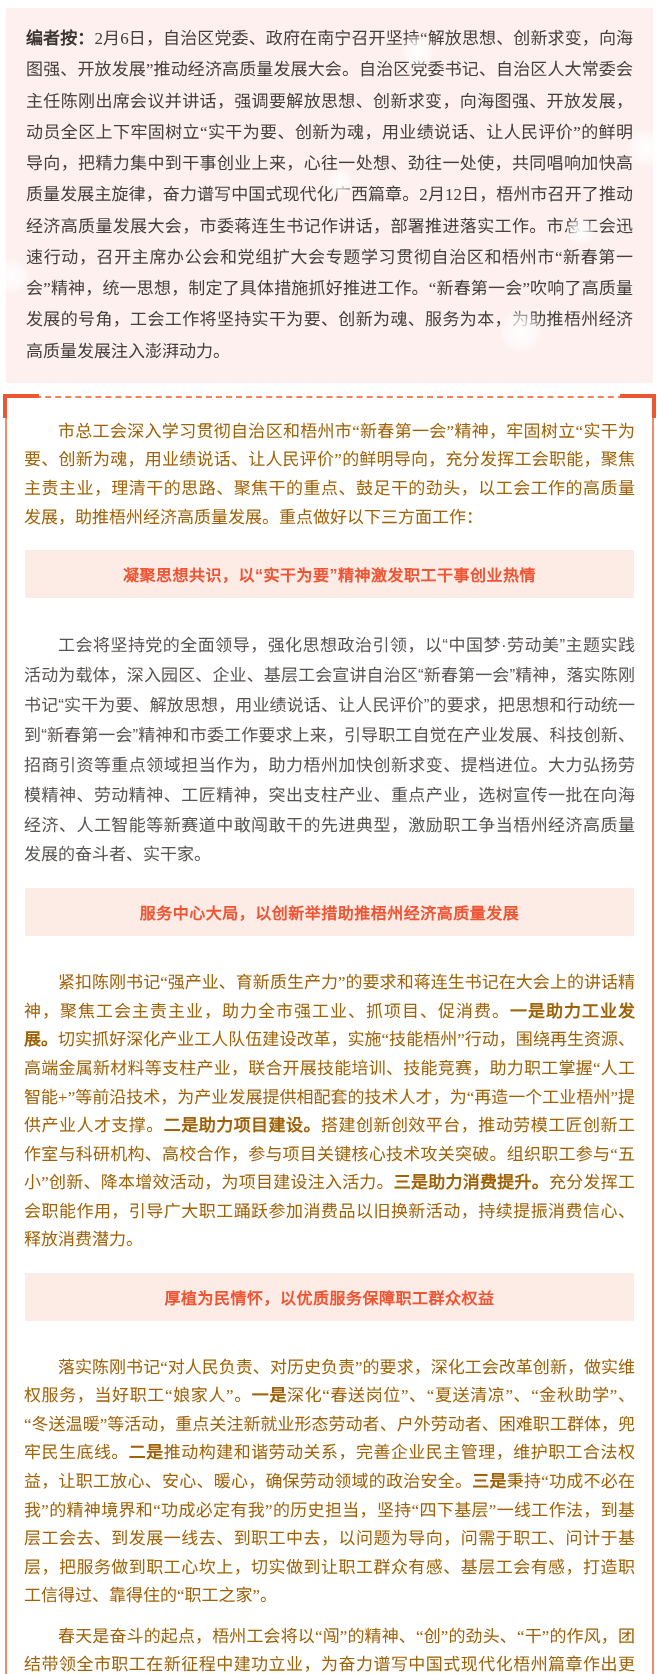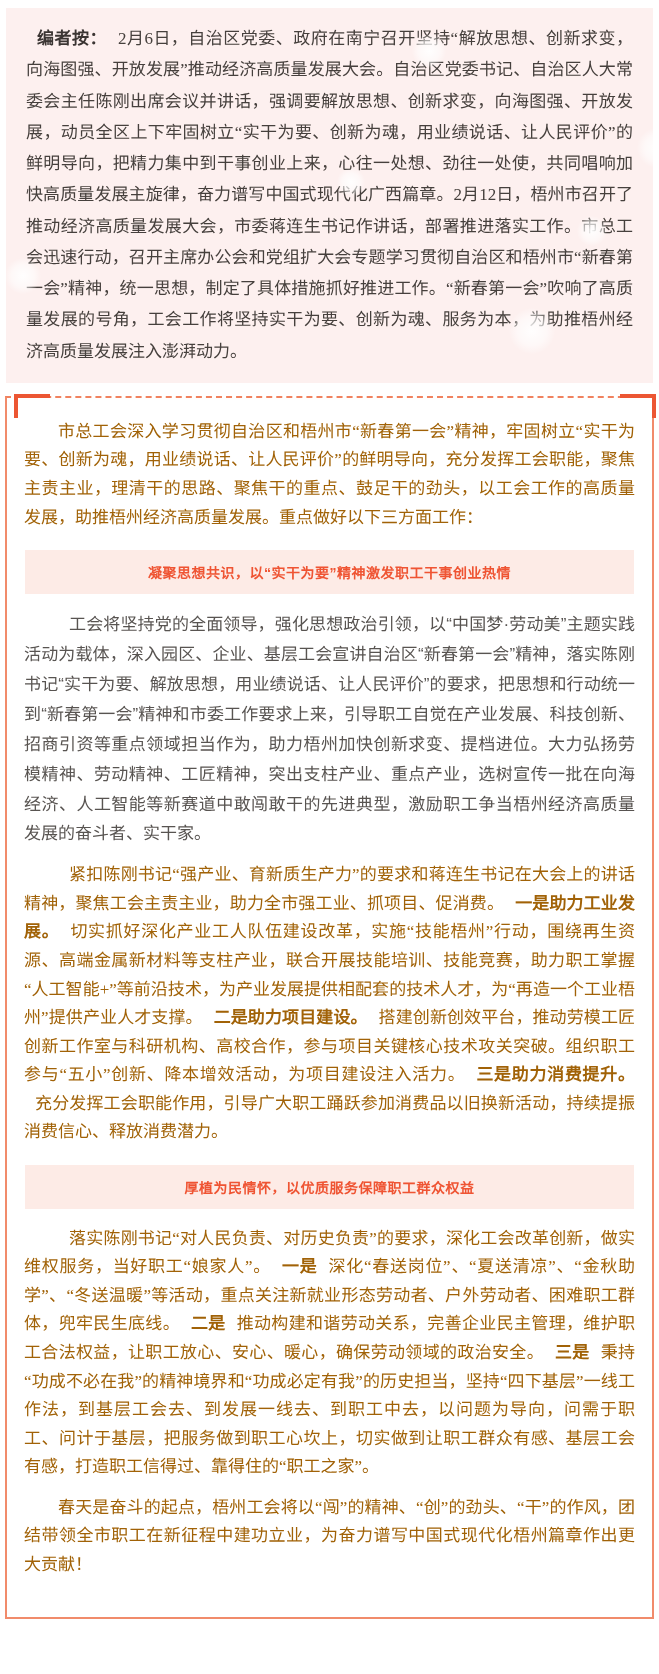--- a/index.html
+++ b/index.html
@@ -1,16 +1,16 @@
 <!DOCTYPE html>
 <html lang="zh-CN"><head>
 <meta charset="utf-8">
 <title>Article</title>
 <style>
-  * { box-sizing: border-box; margin-left: 11px; }
+  * { box-sizing: border-box; }
   html, body { margin: 0; padding: 0; background: #ffffff; }
   body {
     width: 659px;
     font-family: "Liberation Sans", sans-serif;
     -webkit-font-smoothing: antialiased;
   }
 
   
   .note-card {
     position: relative;
@@ -72,24 +72,24 @@
     font-size: 17px;
     line-height: 1.76;
     color: #585451;
   }
   .kai b, .para b { font-weight: bold; }
 
   .band {
     background: #fdebe6;
     color: #ef5433;
     font-weight: bold;
-    font-size: 14px;
+    font-size: 16px;
     text-align: center;
     padding: 12px 6px;
-    margin: 18px 5px 16px 5px;
+    margin: 18px 5px 33px 5px;
     font-family: "Liberation Sans", sans-serif;
     letter-spacing: 0.5px;
   }
 </style>
 </head>
 <body>
 
 <section class="note-card">
   <span class="bokeh b1"></span>
   <span class="bokeh b2"></span>
@@ -102,19 +102,20 @@
 
 <section class="main-box">
   <span class="corner corner-tl"></span>
   <span class="corner corner-tr"></span>
 
   <p class="para kai">市总工会深入学习贯彻自治区和梧州市“新春第一会”精神，牢固树立“实干为要、创新为魂，用业绩说话、让人民评价”的鲜明导向，充分发挥工会职能，聚焦主责主业，理清干的思路、聚焦干的重点、鼓足干的劲头，以工会工作的高质量发展，助推梧州经济高质量发展。重点做好以下三方面工作：</p>
 
   <div class="band">凝聚思想共识，以“实干为要”精神激发职工干事创业热情</div>
   <p class="para hei"><span>工会将坚持党的全面领导，强化思想政治引领，以“中国梦·劳动美”主题实践活动为载体，深入园区、企业、基层工会宣讲自治区“新春第一会”精神，落实陈刚书记“实干为要、解放思想，用业绩说话、让人民评价”的要求，把思想和行动统一到“新春第一会”精神和市委工作要求上来，引导职工自觉在产业发展、科技创新、招商引资等重点领域担当作为，助力梧州加快创新求变、提档进位。大力弘扬劳模精神、劳动精神、工匠精神，突出支柱产业、重点产业，选树宣传一批在向海经济、人工智能等新赛道中敢闯敢干的先进典型，激励职工争当梧州经济高质量发展的奋斗者、实干家。</span></p>
 
+  <div class="band">服务中心大局，以创新举措助推梧州经济高质量发展</div>
   <p class="para kai"><span>紧扣陈刚书记“强产业、育新质生产力”的要求和蒋连生书记在大会上的讲话精神，聚焦工会主责主业，助力全市强工业、抓项目、促消费。</span><b>一是助力工业发展。</b><span>切实抓好深化产业工人队伍建设改革，实施“技能梧州”行动，围绕再生资源、高端金属新材料等支柱产业，联合开展技能培训、技能竞赛，助力职工掌握“人工智能+”等前沿技术，为产业发展提供相配套的技术人才，为“再造一个工业梧州”提供产业人才支撑。</span><b>二是助力项目建设。</b><span>搭建创新创效平台，推动劳模工匠创新工作室与科研机构、高校合作，参与项目关键核心技术攻关突破。组织职工参与“五小”创新、降本增效活动，为项目建设注入活力。</span><b>三是助力消费提升。</b><span>充分发挥工会职能作用，引导广大职工踊跃参加消费品以旧换新活动，持续提振消费信心、释放消费潜力。</span></p>
 
   <div class="band">厚植为民情怀，以优质服务保障职工群众权益</div>
   <p class="para kai"><span>落实陈刚书记“对人民负责、对历史负责”的要求，深化工会改革创新，做实维权服务，当好职工“娘家人”。</span><b>一是</b><span>深化“春送岗位”、“夏送清凉”、“金秋助学”、“冬送温暖”等活动，重点关注新就业形态劳动者、户外劳动者、困难职工群体，兜牢民生底线。</span><b>二是</b><span>推动构建和谐劳动关系，完善企业民主管理，维护职工合法权益，让职工放心、安心、暖心，确保劳动领域的政治安全。</span><b>三是</b><span>秉持“功成不必在我”的精神境界和“功成必定有我”的历史担当，坚持“四下基层”一线工作法，到基层工会去、到发展一线去、到职工中去，以问题为导向，问需于职工、问计于基层，把服务做到职工心坎上，切实做到让职工群众有感、基层工会有感，打造职工信得过、靠得住的“职工之家”。</span></p>
 
   <p class="para kai">春天是奋斗的起点，梧州工会将以“闯”的精神、“创”的劲头、“干”的作风，团结带领全市职工在新征程中建功立业，为奋力谱写中国式现代化梧州篇章作出更大贡献！</p>
 </section>
 
 </body></html>

